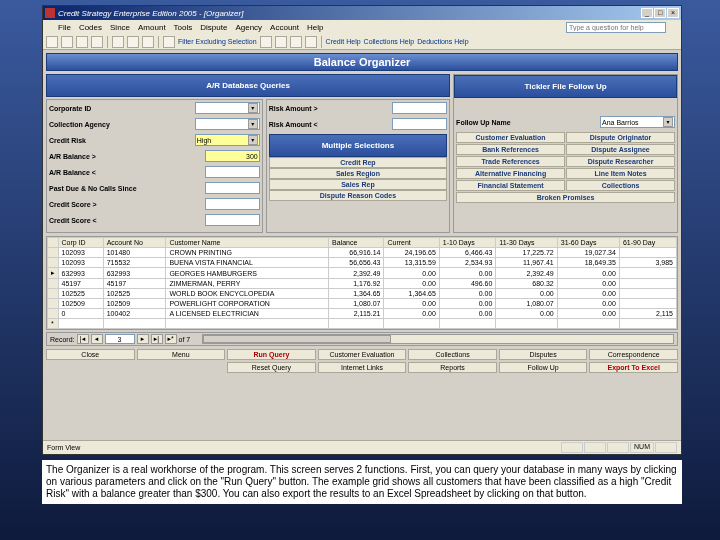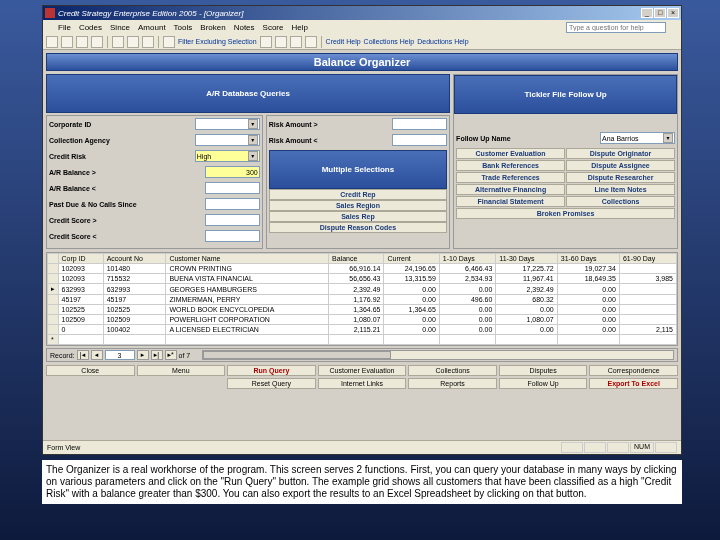--- a/index.html
+++ b/index.html
@@ -13,21 +13,21 @@
 .menubar { background: #ece9d8; height: 14px; display: flex; align-items: center; padding: 0 15px; gap: 8px; font-size: 8px; }
 .menubar span { cursor: default; }
 .helpbox { margin-left: auto; }
 .helpbox input { font-size: 7px; width: 100px; height: 11px; border: 1px solid #7f9db9; padding: 0 2px; }
 .toolbar { background: #ece9d8; height: 16px; border-bottom: 1px solid #aca899; display: flex; align-items: center; padding: 0 3px; gap: 3px; font-size: 8px; }
 .tbicon { width: 12px; height: 12px; border: 1px solid #aca899; background: #f5f3ea; }
 .tbsep { width: 1px; height: 12px; background: #aca899; margin: 0 1px; }
 .tblink { color: #003399; font-size: 7px; }
 .content { padding: 3px; }
 .header-band { background: linear-gradient(to bottom, #6b8fd1, #2b4f9c); color: #fff; text-align: center; font-weight: bold; font-size: 11px; padding: 2px; border: 1px solid #1a3a7a; }
-.section-header { background: linear-gradient(to bottom, #4a6fb8, #2b4f9c); color: #fff; text-align: center; font-weight: bold; font-size: 8px; padding: 14px; border: 1px solid #1a3a7a; }
+.section-header { background: linear-gradient(to bottom, #4a6fb8, #2b4f9c); color: #fff; text-align: center; font-weight: bold; font-size: 8px; padding: 6px; border: 1px solid #1a3a7a; }
 .row3 { display: flex; gap: 3px; margin-top: 3px; }
 .col { flex: 1; background: #d4d0c8; border: 1px solid #999; padding: 2px; }
 .col.left { flex: 1.3; }
 .col.mid { flex: 1.1; }
 .col.right { flex: 1.3; }
 .frow { display: flex; align-items: center; margin-bottom: 4px; gap: 2px; }
 .flabel { font-weight: bold; font-size: 7px; flex: 1; }
 .finput { width: 55px; height: 12px; border: 1px solid #7f9db9; font-size: 7px; padding: 0 1px; background: #fff; }
 .fsel { width: 65px; height: 12px; border: 1px solid #7f9db9; font-size: 7px; background: #fff; display: flex; align-items: center; justify-content: space-between; padding: 0 1px; }
 .fsel.high { background: #ffff99; }
@@ -67,23 +67,23 @@
       <span>□</span>
       <span>×</span>
     </div>
   </div>
   <div class="menubar">
     <span>File</span>
     <span>Codes</span>
     <span>Since</span>
     <span>Amount</span>
     <span>Tools</span>
-    <span>Broken</span>
-    <span>Notes</span>
-    <span>Score</span>
+    <span>Dispute</span>
+    <span>Agency</span>
+    <span>Account</span>
     <span>Help</span>
     <span class="helpbox"><input placeholder="Type a question for help" style=""></span>
   </div>
   <div class="toolbar">
     <span class="tbicon"></span>
     <span class="tbicon"></span>
     <span class="tbicon"></span>
     <span class="tbicon"></span>
     <span class="tbsep"></span>
     <span class="tbicon"></span>

